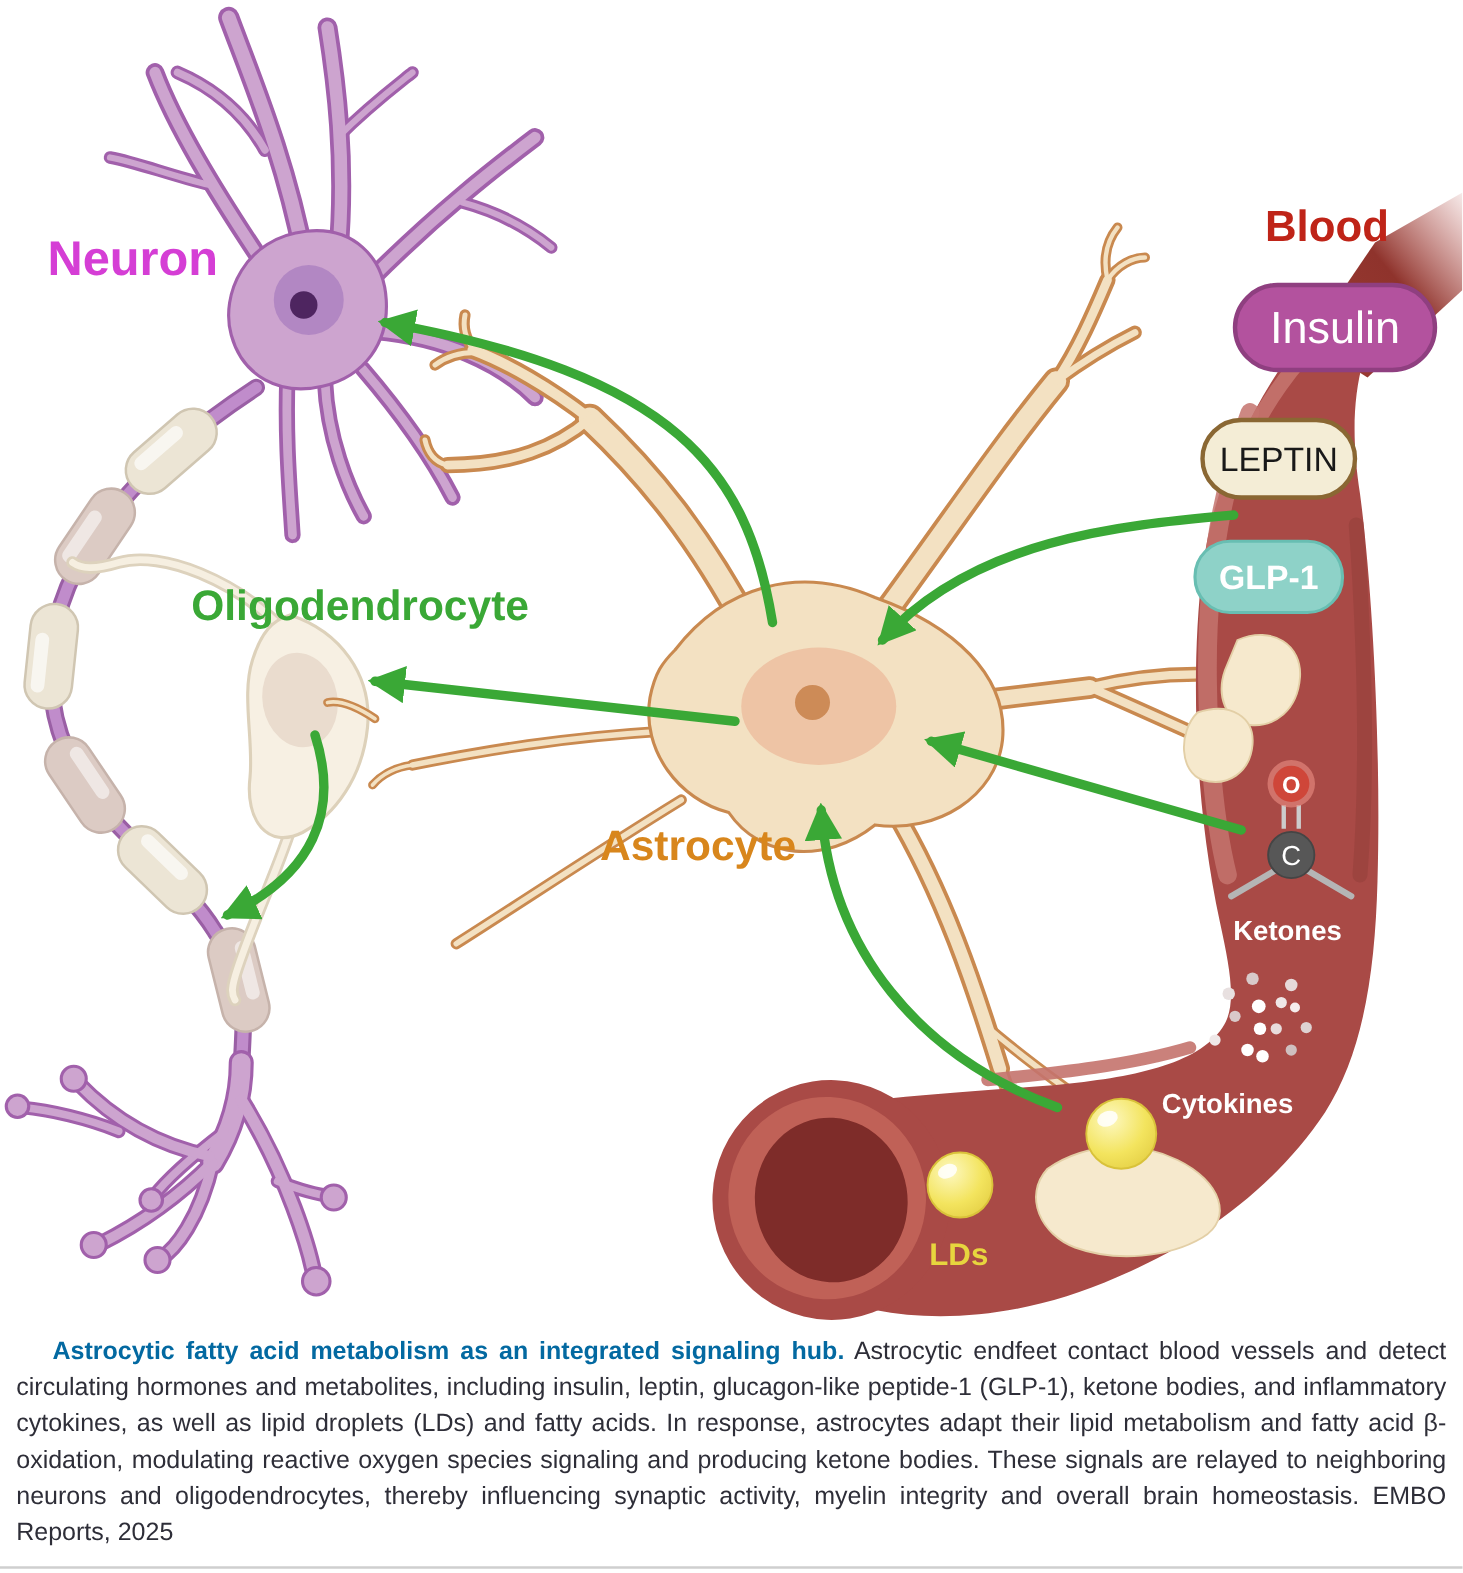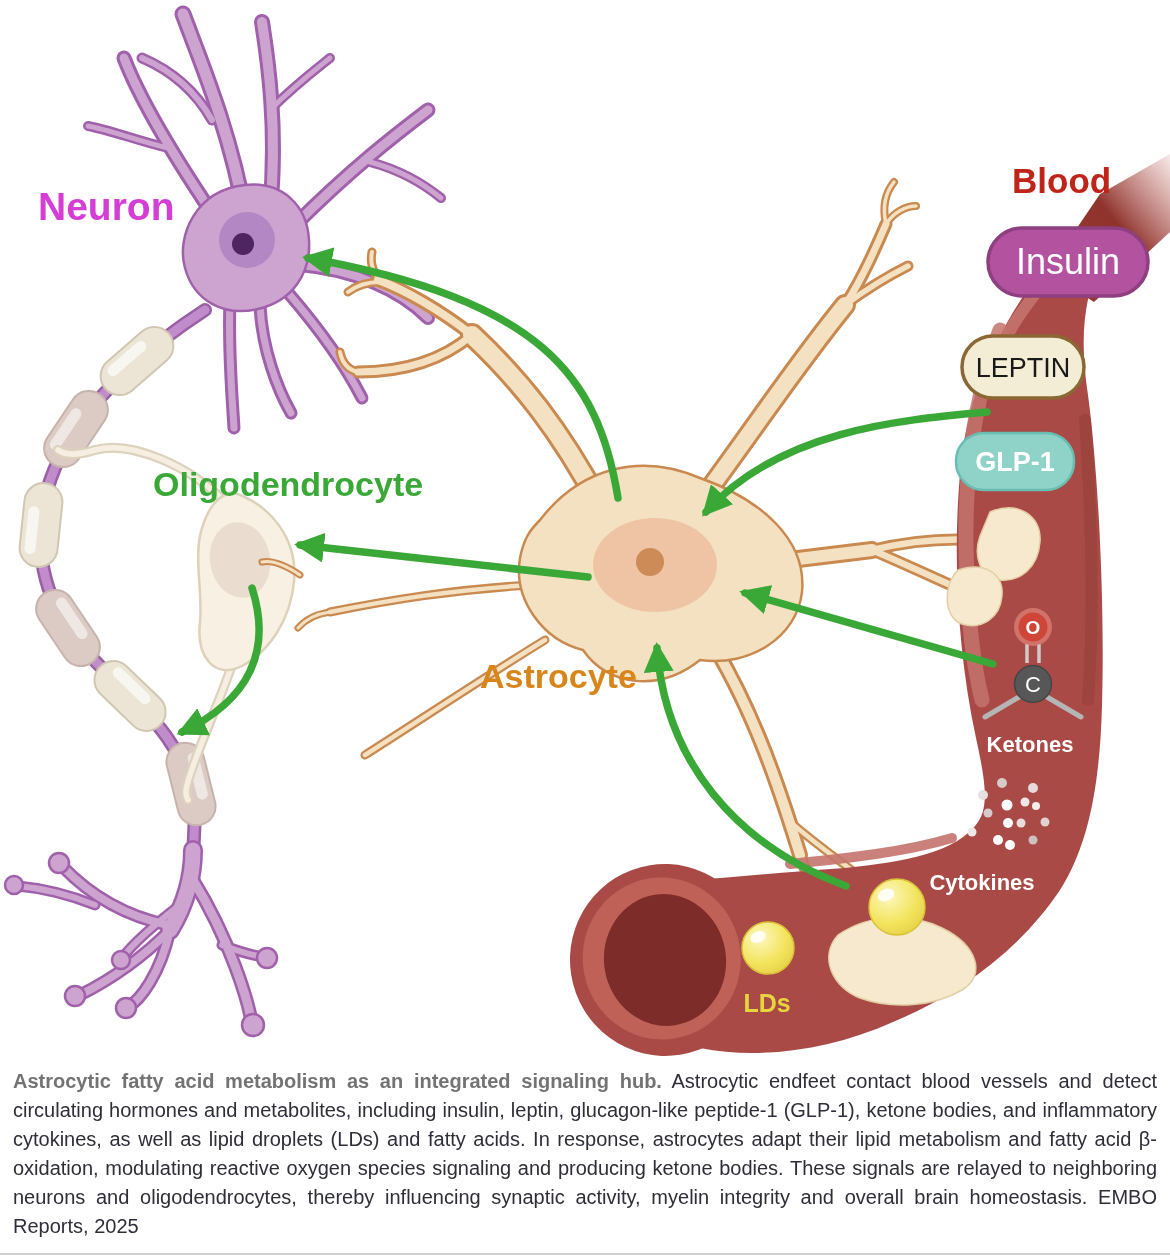--- a/index.html
+++ b/index.html
@@ -7,21 +7,21 @@
     width:1170px;height:1258px;background:#ffffff;overflow:hidden;
     font-family:"Liberation Sans",sans-serif;
   }
   .figure{position:relative;width:1170px;height:1058px;background:#ffffff;}
   .figure svg{display:block;}
   .caption{
     box-sizing:border-box;width:1170px;height:200px;
     padding:9px 13px 0 13px;
     font-size:20px;line-height:29px;text-align:justify;color:#2e2e38;
   }
-  .caption strong{color:#737373;}
+  .caption strong{color:#0369a1;margin-left:29px;}
   .divider{position:absolute;left:0;bottom:3px;width:1170px;height:2px;background:#cfcfcf;}
   svg text{font-family:"Liberation Sans",sans-serif;}
 </style>
 </head>
 <body>
 
 <div class="figure">
 <svg width="1170" height="1058" viewBox="0 0 1170 1058" xmlns="http://www.w3.org/2000/svg">
   <defs>
     <marker id="ah" viewBox="0 0 10 10" refX="8" refY="5" markerWidth="4" markerHeight="4" orient="auto-start-reverse">

